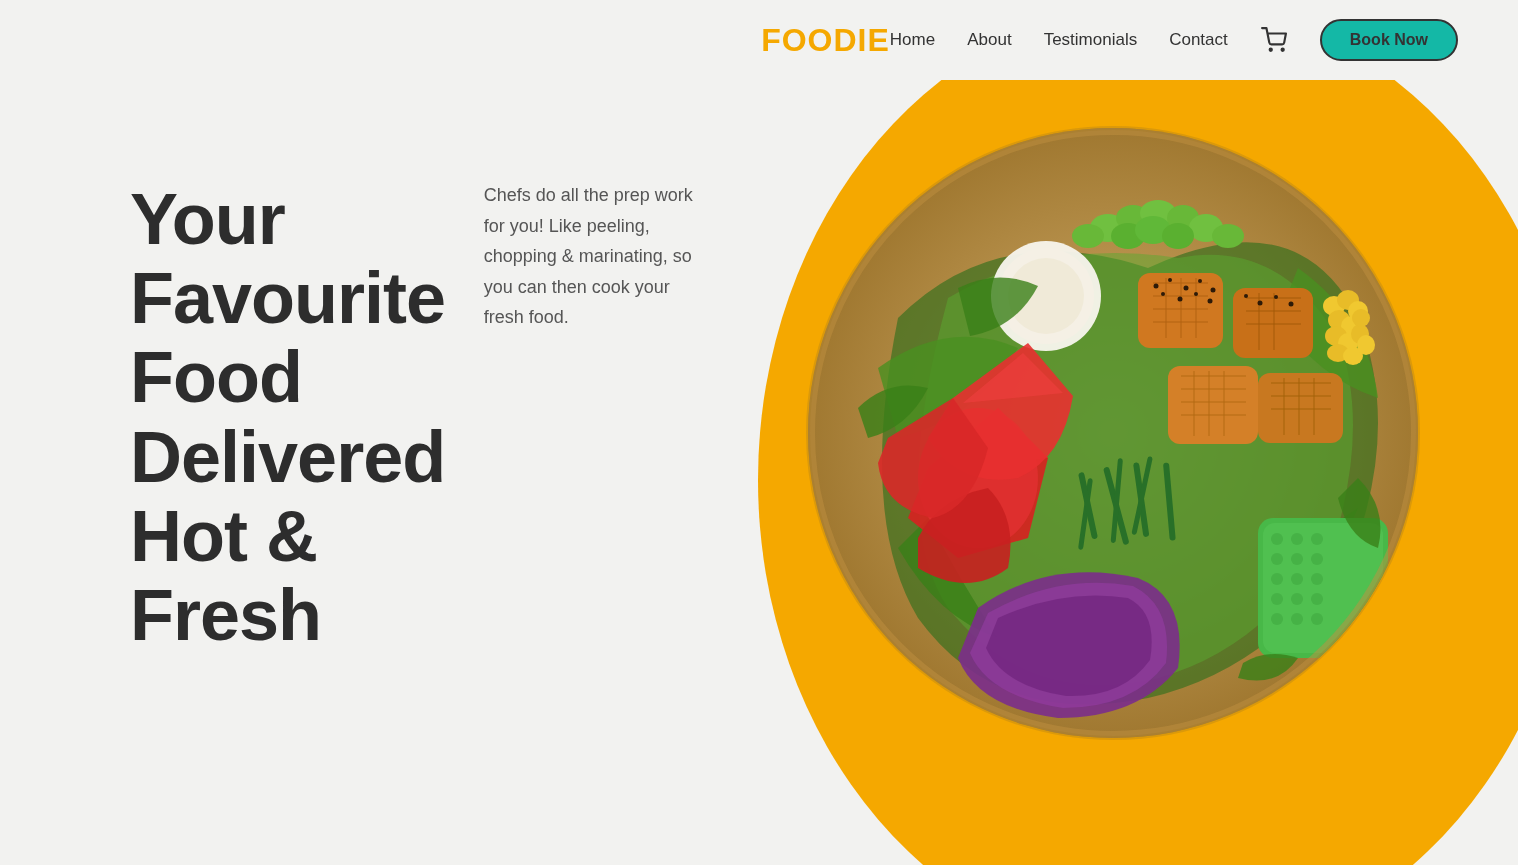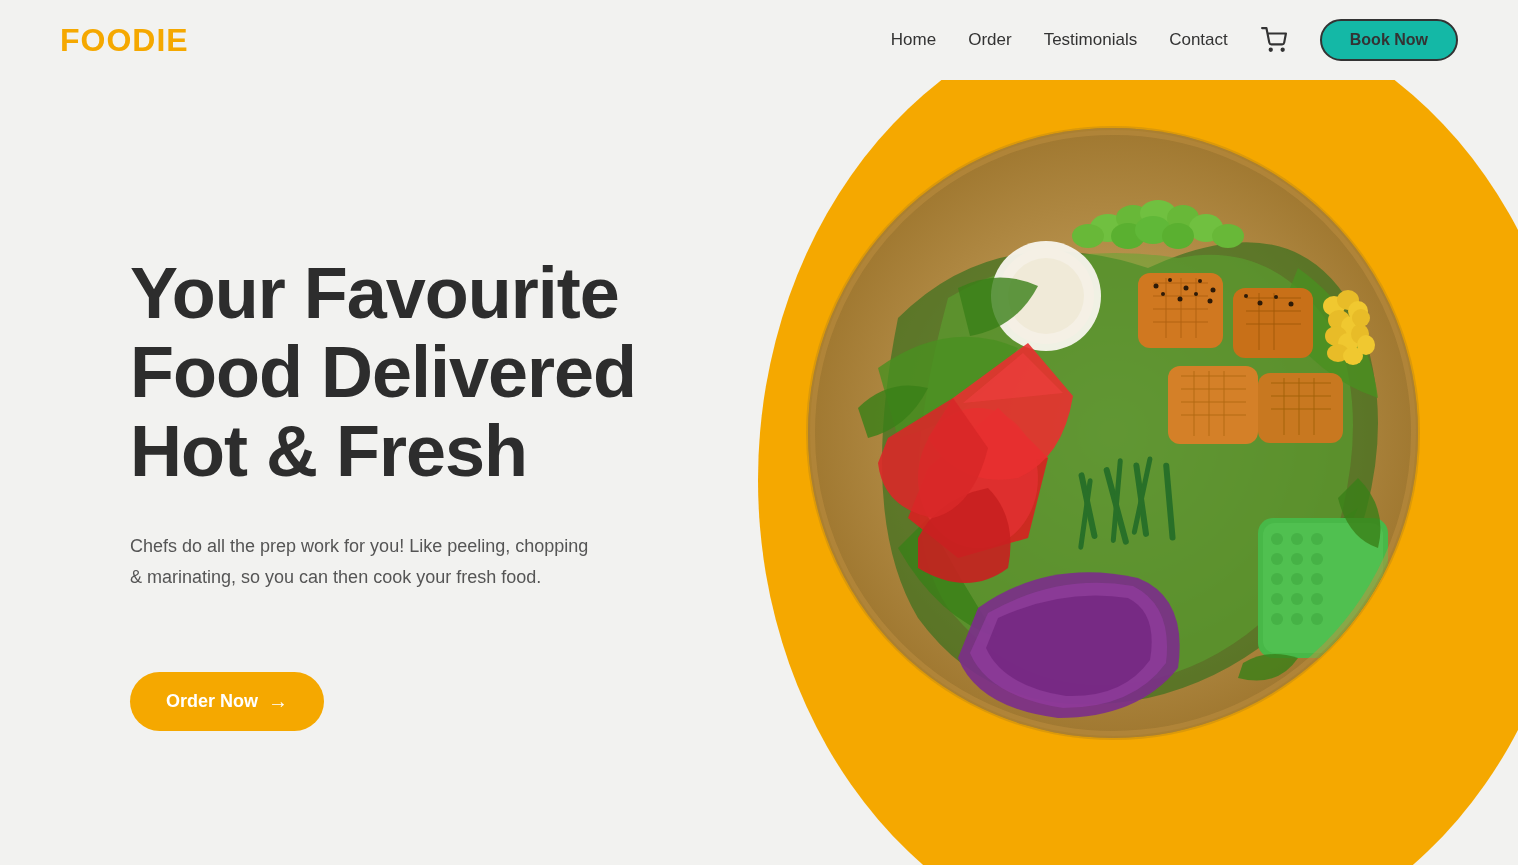--- a/index.html
+++ b/index.html
@@ -14,21 +14,21 @@
       width: 1518px;
       height: 865px;
       overflow: hidden;
       position: relative;
     }
 
     
     header {
       display: flex;
       align-items: center;
-      justify-content: space-between;
+      justify-content: flex-end;
       padding: 0 60px;
       height: 80px;
       background-color: #f2f2f0;
       position: relative;
       z-index: 10;
     }
 
     .logo {
       font-size: 32px;
       font-weight: 800;
@@ -90,21 +90,21 @@
       z-index: 0;
     }
 
     
     .hero-content {
       position: relative;
       z-index: 5;
       padding: 100px 0 60px 130px;
       max-width: 700px;
       display: flex;
-      flex-direction: column;
+      flex-direction: row;
       justify-content: center;
     }
 
     .hero-title {
       font-size: 72px;
       font-weight: 800;
       color: #2d2d2d;
       line-height: 1.1;
       margin-bottom: 40px;
       letter-spacing: -1px;
@@ -148,45 +148,41 @@
       height: 630px;
     }
   </style>
 </head>
 <body>
 
 <header>
   <div class="logo">FOODIE</div>
   <nav>
     <a class="nav-link">Home</a>
-    <a class="nav-link">Order</a>
+    <a class="nav-link">About</a>
     <a class="nav-link">Testimonials</a>
     <a class="nav-link">Contact</a>
     <div class="cart-icon">
       <svg width="26" height="26" viewBox="0 0 24 24" fill="none" stroke="#333" stroke-width="2" stroke-linecap="round" stroke-linejoin="round">
         <circle cx="9" cy="21" r="1"></circle>
         <circle cx="20" cy="21" r="1"></circle>
         <path d="M1 1h4l2.68 13.39a2 2 0 0 0 2 1.61h9.72a2 2 0 0 0 2-1.61L23 6H6"></path>
       </svg>
     </div>
     <button class="book-now-btn">Book Now</button>
   </nav>
 </header>
 
 <section class="hero">
 
   <div class="orange-bg"></div>
 
   <div class="hero-content">
     <h1 class="hero-title">Your Favourite Food Delivered Hot &amp; Fresh</h1>
     <p class="hero-description">Chefs do all the prep work for you! Like peeling, chopping &amp; marinating, so you can then cook your fresh food.</p>
-    <button class="order-now-btn">
-      <span>Order Now</span>
-      <span class="arrow">→</span>
-    </button>
   </div>
 
   <div class="food-svg-container">
     <svg width="630" height="630" viewBox="0 0 630 630" xmlns="http://www.w3.org/2000/svg">
       <defs>
         <clipPath id="bowl-clip">
           <circle cx="315" cy="315" r="305"></circle>
         </clipPath>
         <radialGradient id="bowl-grad" cx="50%" cy="50%">
           <stop offset="0%" stop-color="#d4b070"></stop>

